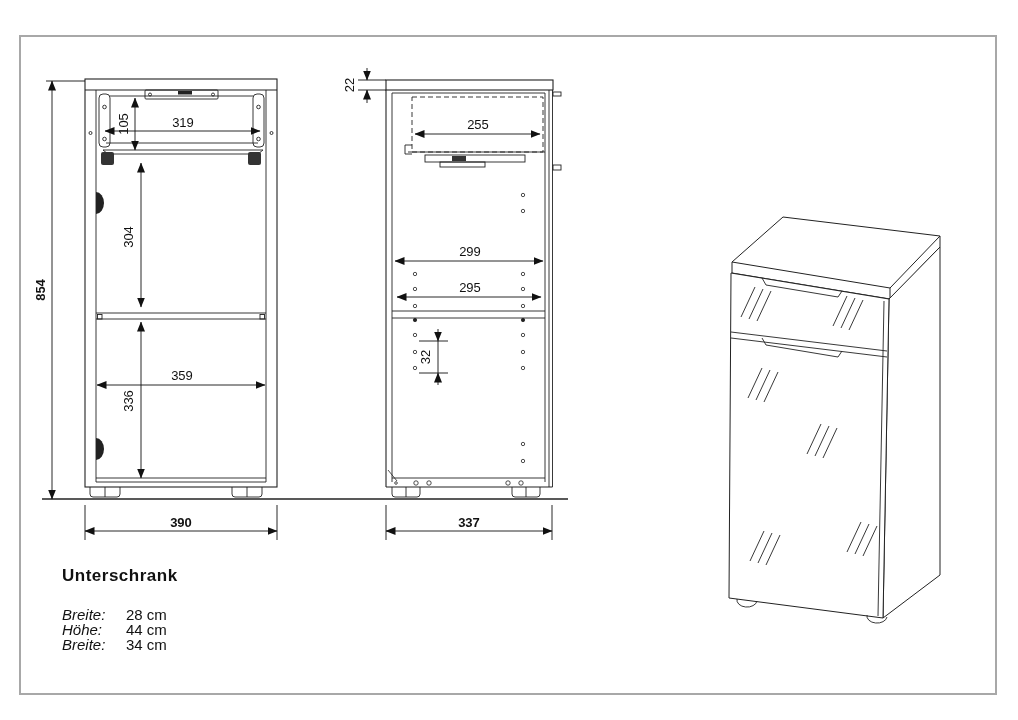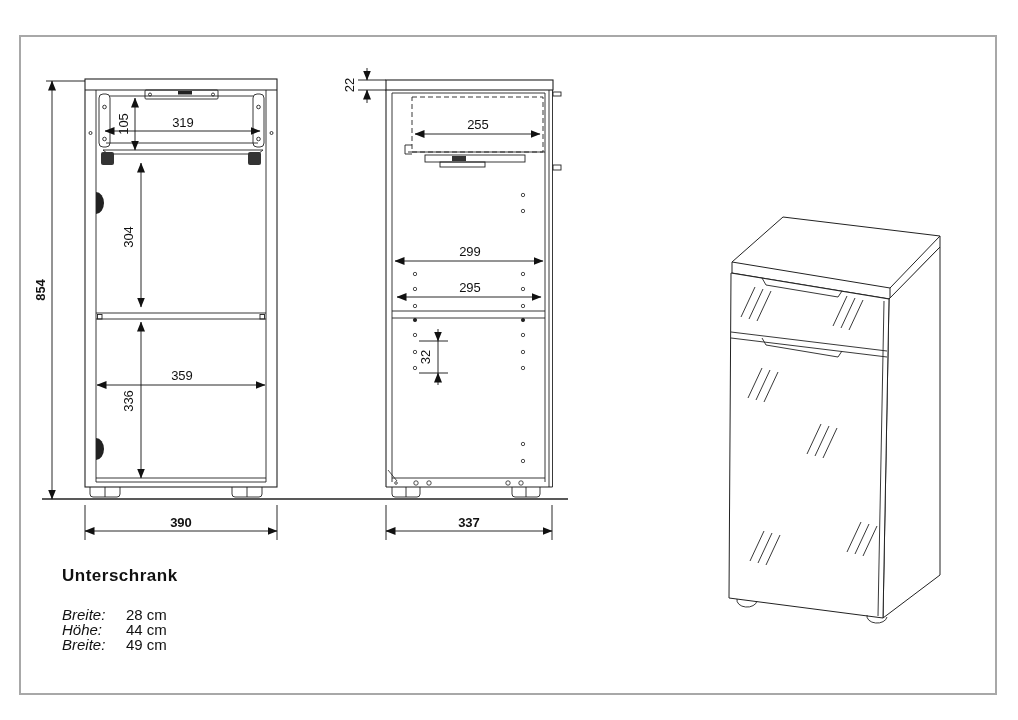--- a/index.html
+++ b/index.html
@@ -238,16 +238,16 @@
     <div class="spec-row">
       <span class="spec-label">Breite:</span>
       <span class="spec-value">28 cm</span>
     </div>
     <div class="spec-row">
       <span class="spec-label">Höhe:</span>
       <span class="spec-value">44 cm</span>
     </div>
     <div class="spec-row">
       <span class="spec-label">Breite:</span>
-      <span class="spec-value">49 cm</span>
+      <span class="spec-value">34 cm</span>
     </div>
   </div>
 </div>
 
 </body></html>

